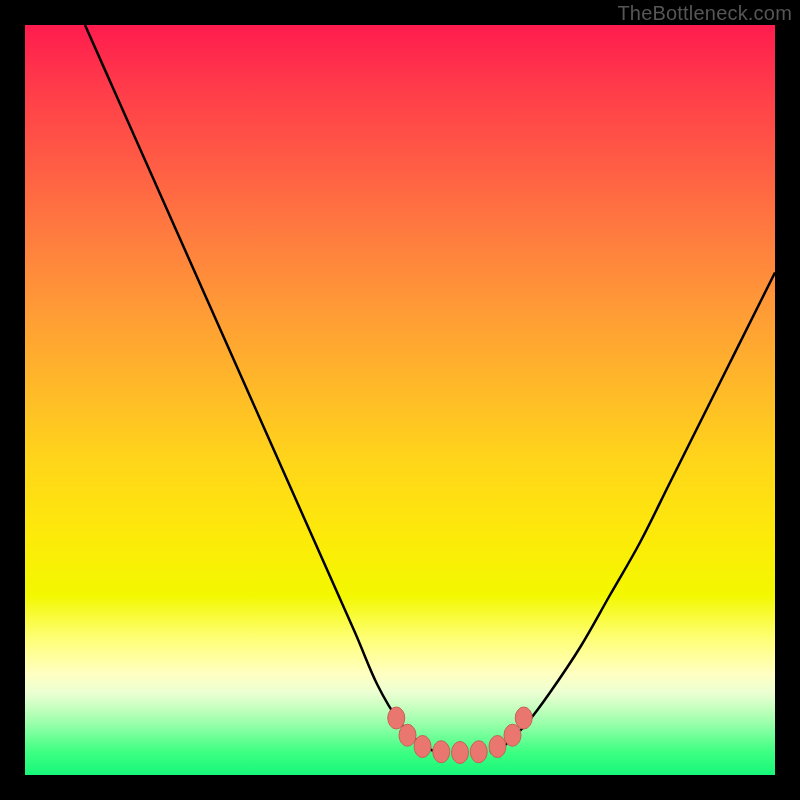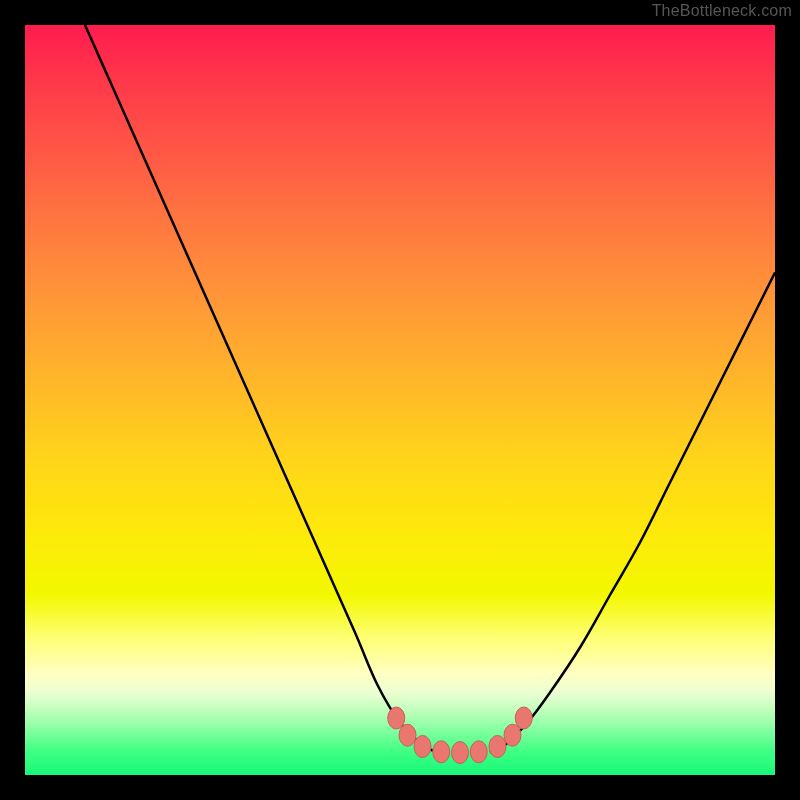--- a/index.html
+++ b/index.html
@@ -43,21 +43,21 @@
   }
   .curves {
     position: absolute;
     inset: 0;
   }
   .watermark {
     position: absolute;
     top: 2px;
     right: 8px;
     font-family: Arial, Helvetica, sans-serif;
-    font-size: 16px;
+    font-size: 20px;
     color: #565656;
     letter-spacing: 0.2px;
   }
 </style>
 </head>
 <body>
 
 <div class="frame">
   <div class="plot-area">
     <div class="gradient"></div>

